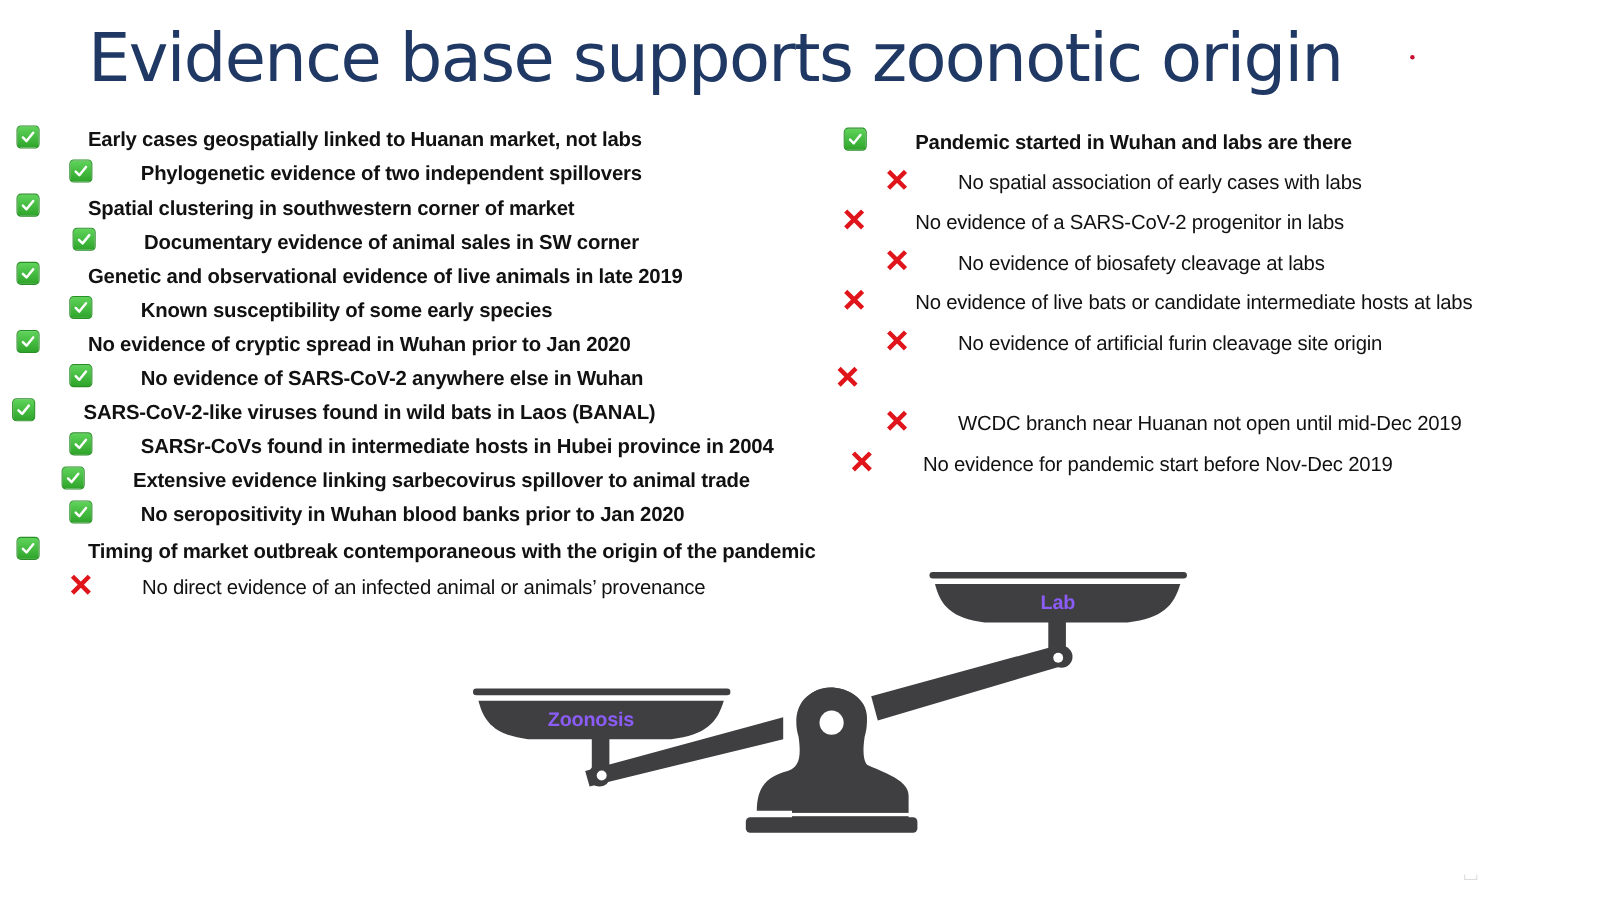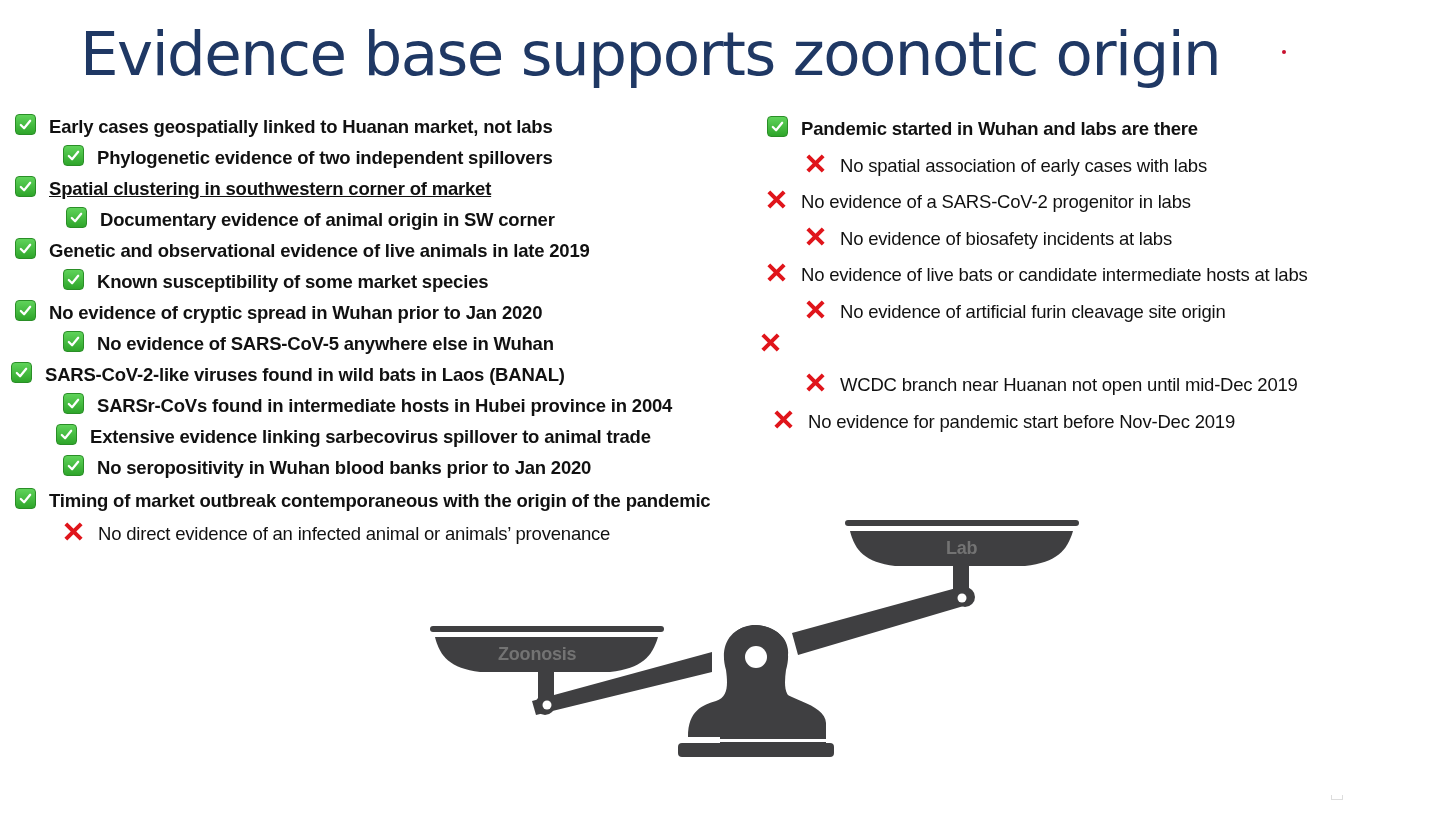--- a/index.html
+++ b/index.html
@@ -12,42 +12,42 @@
     font-size: 61px; letter-spacing: -1.5px; color: #1f3864; font-weight: normal;
     white-space: nowrap; line-height: 80px;
   }
   .title-dot {
     position: absolute; left: 1282px; top: 50px; width: 4px; height: 4px;
     border-radius: 50%; background: #c8102e;
   }
 
   .item {
     position: absolute; display: flex; align-items: center; white-space: nowrap;
-    font-size: 18.5px; line-height: 24px; letter-spacing: -0.2px;
+    font-size: 18.5px; line-height: 24px; letter-spacing: -0.2px; gap: 31px;
   }
   .item.bold .txt { font-weight: bold; }
   .item .txt { color: #111; }
 
   .icon-check {
     width: 21px; height: 21px; border-radius: 4px;
     background: linear-gradient(#5fd35a, #2ea52a);
     border: 1px solid #2a8e27;
     display: inline-flex; align-items: center; justify-content: center;
     margin-right: 13px; flex: 0 0 auto; position: relative; top: -3px;
   }
   .icon-check svg { width: 15px; height: 15px; }
   .icon-cross {
     width: 23px; height: 23px; display: inline-flex; align-items: center; justify-content: center;
     margin-right: 13px; flex: 0 0 auto; position: relative; top: -3px;
   }
   .icon-cross svg { width: 23px; height: 23px; }
 
   .scale { position: absolute; left: 420px; top: 505px; width: 680px; height: 260px; }
   .pan-label {
-    position: absolute; color: #737373; font-weight: bold; font-size: 18px;
+    position: absolute; color: #8b5cf6; font-weight: bold; font-size: 18px;
     font-family: "Liberation Sans", sans-serif; letter-spacing: -0.2px;
   }
   .corner-mark { position: absolute; left: 1331px; top: 795px; width: 12px; height: 5px;
     border: 1px solid #ddd; border-top: none; }
 </style>
 </head>
 <body>
 
 <svg width="0" height="0" style="position:absolute">
   <defs>
@@ -73,67 +73,67 @@
     <span class="txt">Early cases geospatially linked to Huanan market, not labs</span>
   </div>
   <div class="item bold" style="left:63px; top:146px;">
     <span class="icon-check">
         <svg>
           <use href="#chk"></use>
         </svg>
       </span>
     <span class="txt">Phylogenetic evidence of two independent spillovers</span>
   </div>
-  <div class="item bold" style="left:15px; top:177px;text-decoration:underline;">
+  <div class="item bold" style="left:15px; top:177px;">
     <span class="icon-check">
         <svg>
           <use href="#chk"></use>
         </svg>
       </span>
     <span class="txt">Spatial clustering in southwestern corner of market</span>
   </div>
   <div class="item bold" style="left:66px; top:208px;">
     <span class="icon-check">
         <svg>
           <use href="#chk"></use>
         </svg>
       </span>
-    <span class="txt">Documentary evidence of animal origin in SW corner</span>
+    <span class="txt">Documentary evidence of animal sales in SW corner</span>
   </div>
   <div class="item bold" style="left:15px; top:239px;">
     <span class="icon-check">
         <svg>
           <use href="#chk"></use>
         </svg>
       </span>
     <span class="txt">Genetic and observational evidence of live animals in late 2019</span>
   </div>
   <div class="item bold" style="left:63px; top:270px;">
     <span class="icon-check">
         <svg>
           <use href="#chk"></use>
         </svg>
       </span>
-    <span class="txt">Known susceptibility of some market species</span>
+    <span class="txt">Known susceptibility of some early species</span>
   </div>
   <div class="item bold" style="left:15px; top:301px;">
     <span class="icon-check">
         <svg>
           <use href="#chk"></use>
         </svg>
       </span>
     <span class="txt">No evidence of cryptic spread in Wuhan prior to Jan 2020</span>
   </div>
   <div class="item bold" style="left:63px; top:332px;">
     <span class="icon-check">
         <svg>
           <use href="#chk"></use>
         </svg>
       </span>
-    <span class="txt">No evidence of SARS-CoV-5 anywhere else in Wuhan</span>
+    <span class="txt">No evidence of SARS-CoV-2 anywhere else in Wuhan</span>
   </div>
   <div class="item bold" style="left:11px; top:363px;">
     <span class="icon-check">
         <svg>
           <use href="#chk"></use>
         </svg>
       </span>
     <span class="txt">SARS-CoV-2-like viruses found in wild bats in Laos (BANAL)</span>
   </div>
   <div class="item bold" style="left:63px; top:394px;">
@@ -202,21 +202,21 @@
         </svg>
       </span>
     <span class="txt">No evidence of a SARS-CoV-2 progenitor in labs</span>
   </div>
   <div class="item" style="left:804px; top:227px;">
     <span class="icon-cross">
         <svg>
           <use href="#crs"></use>
         </svg>
       </span>
-    <span class="txt">No evidence of biosafety incidents at labs</span>
+    <span class="txt">No evidence of biosafety cleavage at labs</span>
   </div>
   <div class="item" style="left:765px; top:263px;">
     <span class="icon-cross">
         <svg>
           <use href="#crs"></use>
         </svg>
       </span>
     <span class="txt">No evidence of live bats or candidate intermediate hosts at labs</span>
   </div>
   <div class="item" style="left:804px; top:300px;">

